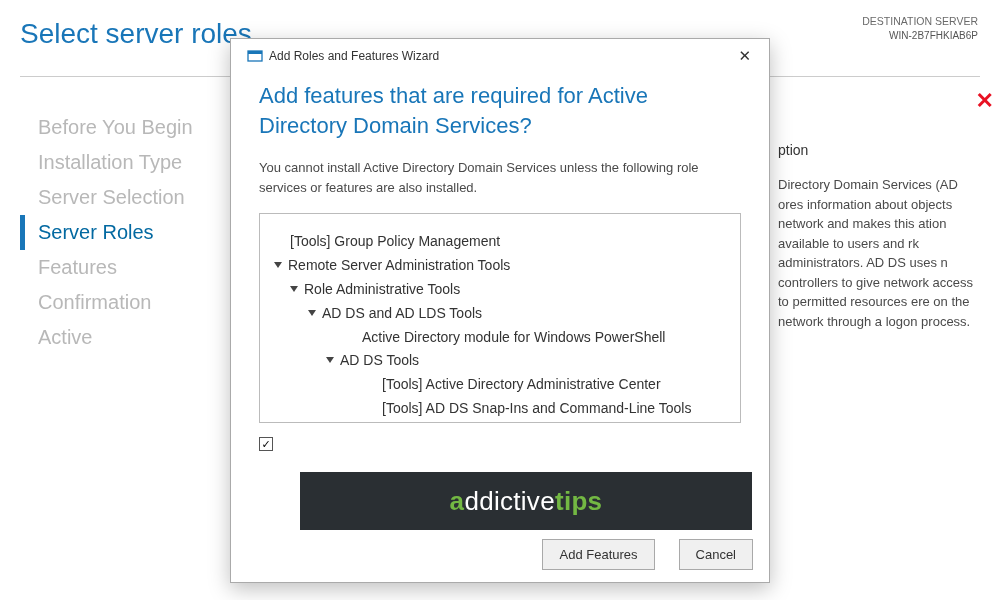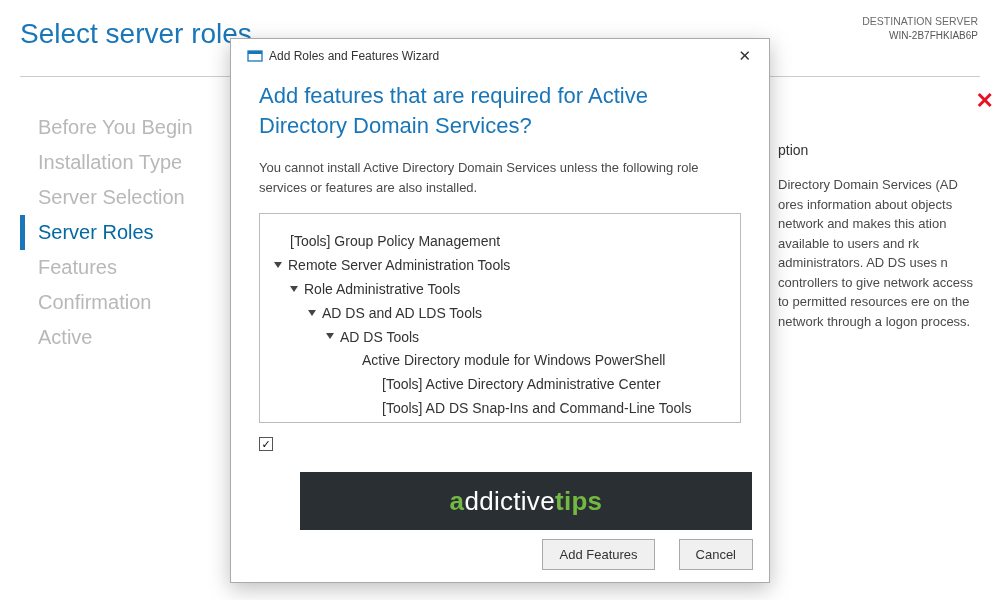--- a/index.html
+++ b/index.html
@@ -262,25 +262,25 @@
           <span>Remote Server Administration Tools</span>
         </div>
       <div class="tree-row ind1">
           <span class="caret"></span>
           <span>Role Administrative Tools</span>
         </div>
       <div class="tree-row ind2">
           <span class="caret"></span>
           <span>AD DS and AD LDS Tools</span>
         </div>
+      <div class="tree-row ind4">Active Directory module for Windows PowerShell</div>
       <div class="tree-row ind3">
           <span class="caret"></span>
           <span>AD DS Tools</span>
         </div>
-      <div class="tree-row ind4">Active Directory module for Windows PowerShell</div>
       <div class="tree-row ind5">[Tools] Active Directory Administrative Center</div>
       <div class="tree-row ind5">[Tools] AD DS Snap-Ins and Command-Line Tools</div>
     </div>
   </div>
   <div class="checkbox-row">
     <span class="cb">✓</span>
   </div>
   <div class="button-row">
     <button class="btn">Add Features</button>
     <button class="btn">Cancel</button>

